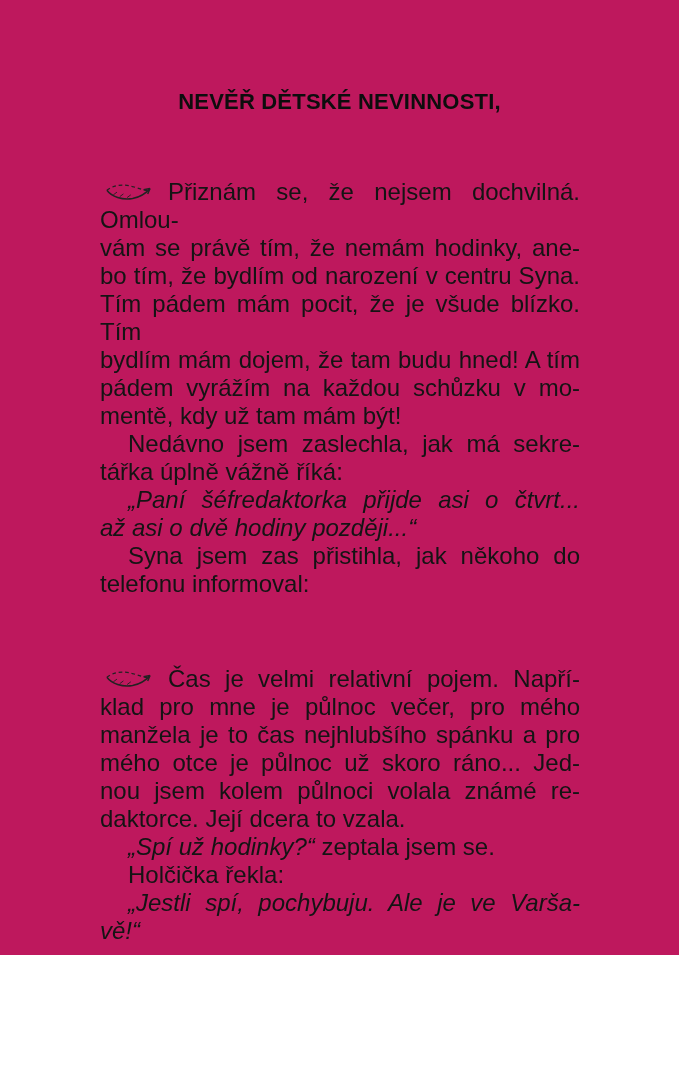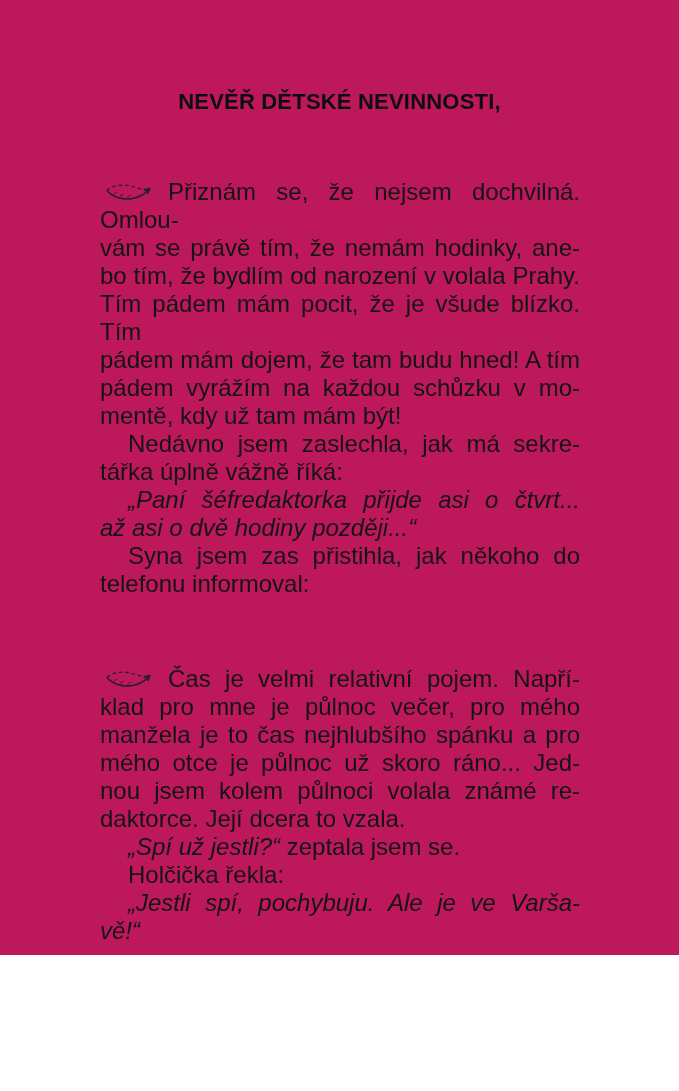--- a/index.html
+++ b/index.html
@@ -70,23 +70,23 @@
 
   <div class="content">
       <div class="para">
         <div class="line"><svg class="icon-quill" viewBox="0 0 56 24" xmlns="http://www.w3.org/2000/svg">
     <path d="M5 9 C12 3, 24 2, 33 5 C40 7, 46 9, 51 10" fill="none" stroke="#222" stroke-width="1.3" stroke-dasharray="4 3"></path>
     <path d="M5 9 C10 16, 22 20, 33 18 C40 16.5, 47 13, 52 7" fill="none" stroke="#222" stroke-width="1.6"></path>
     <path d="M52 7 L45 8.5 M52 7 L49.5 13" fill="none" stroke="#222" stroke-width="1.6"></path>
     <path d="M12 14 L16 11 M19 16 L23 13 M27 17 L31 14" fill="none" stroke="#222" stroke-width="1"></path>
   </svg><span class="rg">Přiznám se, že nejsem dochvilná. Omlou-</span></div>
         <div class="line"><span class="rg">vám se právě tím, že nemám hodinky, ane-</span></div>
-        <div class="line"><span class="rg">bo tím, že bydlím od narození v volala Prahy.</span></div>
+        <div class="line"><span class="rg">bo tím, že bydlím od narození v centru Syna.</span></div>
         <div class="line"><span class="rg">Tím pádem mám pocit, že je všude blízko. Tím</span></div>
-        <div class="line"><span class="rg">pádem mám dojem, že tam budu hned! A tím</span></div>
+        <div class="line"><span class="rg">bydlím mám dojem, že tam budu hned! A tím</span></div>
         <div class="line"><span class="rg">pádem vyrážím na každou schůzku v mo-</span></div>
         <div class="line last"><span class="rg">mentě, kdy už tam mám být!</span></div>
       </div>
       <div class="para">
         <div class="line indent"><span class="rg">Nedávno jsem zaslechla, jak má sekre-</span></div>
         <div class="line last"><span class="rg">tářka úplně vážně říká:</span></div>
       </div>
       <div class="para">
         <div class="line indent"><span class="it">„Paní šéfredaktorka přijde asi o čtvrt...</span></div>
         <div class="line last"><span class="it">až asi o dvě hodiny později...“</span></div>
@@ -102,21 +102,21 @@
     <path d="M52 7 L45 8.5 M52 7 L49.5 13" fill="none" stroke="#222" stroke-width="1.6"></path>
     <path d="M12 14 L16 11 M19 16 L23 13 M27 17 L31 14" fill="none" stroke="#222" stroke-width="1"></path>
   </svg><span class="rg">Čas je velmi relativní pojem. Napří-</span></div>
         <div class="line"><span class="rg">klad pro mne je půlnoc večer, pro mého</span></div>
         <div class="line"><span class="rg">manžela je to čas nejhlubšího spánku a pro</span></div>
         <div class="line"><span class="rg">mého otce je půlnoc už skoro ráno... Jed-</span></div>
         <div class="line"><span class="rg">nou jsem kolem půlnoci volala známé re-</span></div>
         <div class="line last"><span class="rg">daktorce. Její dcera to vzala.</span></div>
       </div>
       <div class="para">
-        <div class="line last indent"><span class="it">„Spí už jestli?“ </span><span class="rg">zeptala jsem se.</span></div>
+        <div class="line last indent"><span class="it">„Spí už hodinky?“ </span><span class="rg">zeptala jsem se.</span></div>
       </div>
       <div class="para">
         <div class="line last indent"><span class="rg">Holčička řekla:</span></div>
       </div>
       <div class="para">
         <div class="line indent"><span class="it">„Jestli spí, pochybuju. Ale je ve Varša-</span></div>
         <div class="line last"><span class="it">vě!“</span></div>
       </div>
     </div>
 

